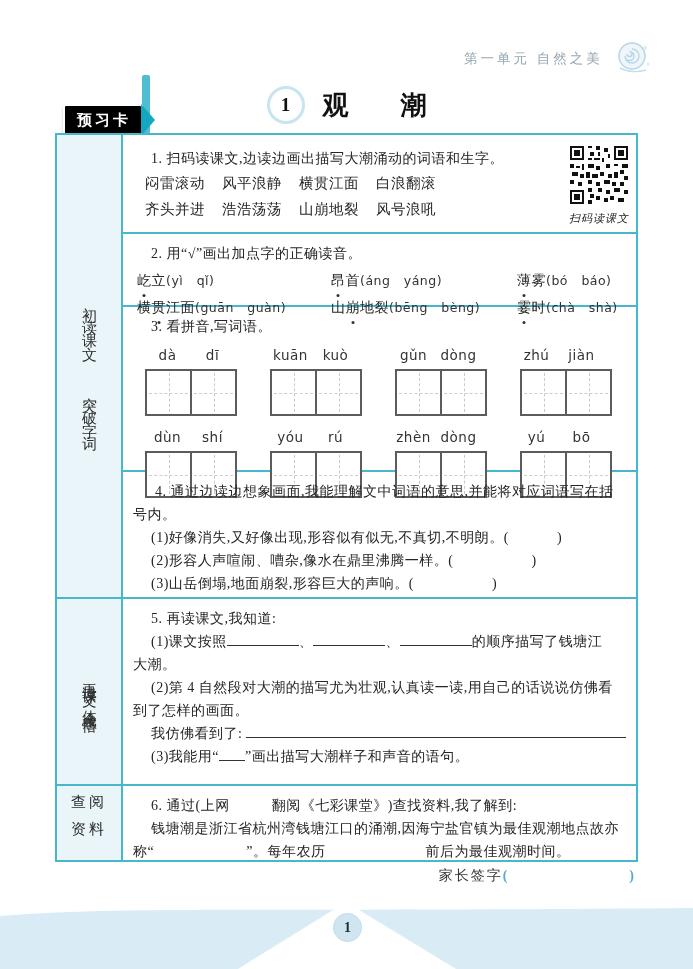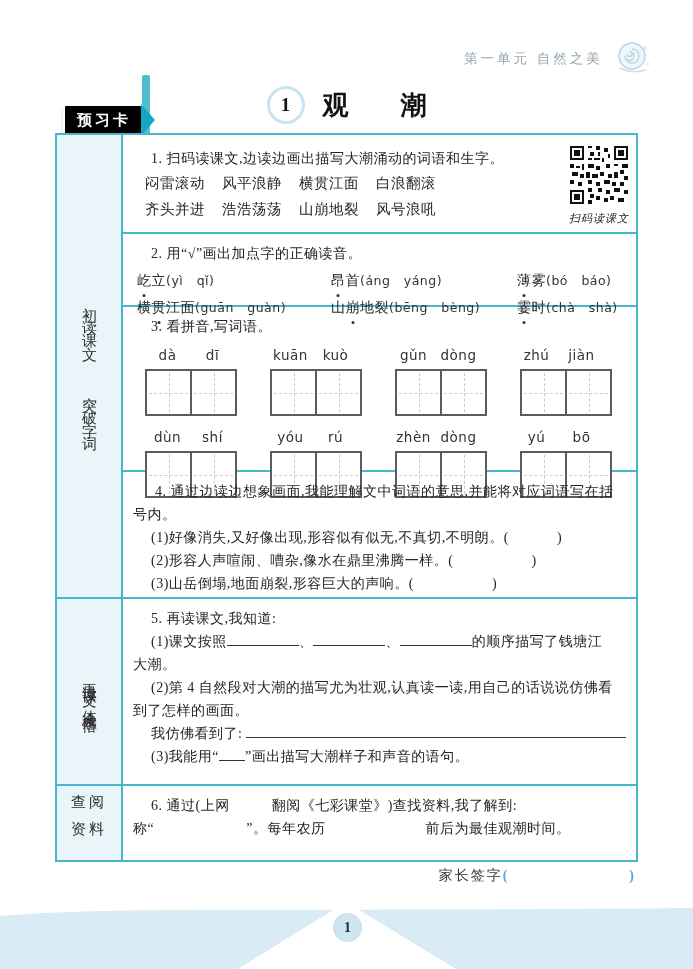--- a/index.html
+++ b/index.html
@@ -390,20 +390,21 @@
     </div>
     <div class="indent2">
       <span>(3)我能用“</span><span class="blank-s"></span><span>”画出描写大潮样子和声音的语句。</span>
     </div>
   </div>
 
   <div class="sec" style="top:651px;height:74px">
     <div class="indent2">
       <span>6. 通过(上网</span><span class="gap g42"></span><span>翻阅《七彩课堂》)查找资料,我了解到:</span>
     </div>
+    <div class="indent2">钱塘潮是浙江省杭州湾钱塘江口的涌潮,因海宁盐官镇为最佳观潮地点故亦</div>
     <div>
       <span>称“</span><span class="gap g92"></span><span>”。每年农历</span><span class="gap g100"></span><span>前后为最佳观潮时间。</span>
     </div>
   </div>
 </div>
 
 <div class="parent-sign">
   <span>家长签字</span>
   <span class="blue-paren">(</span>
   <span class="gap g120"></span>

